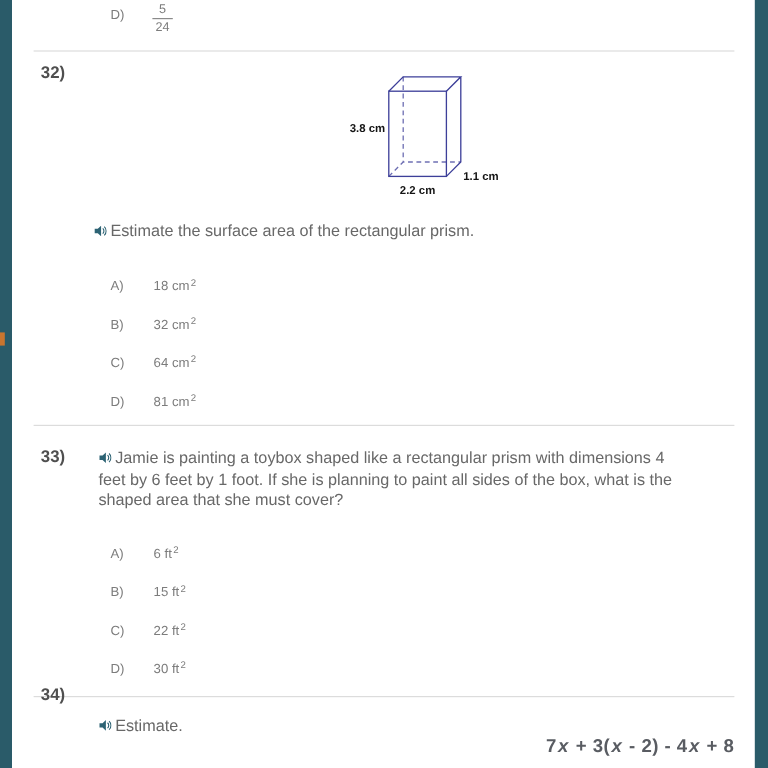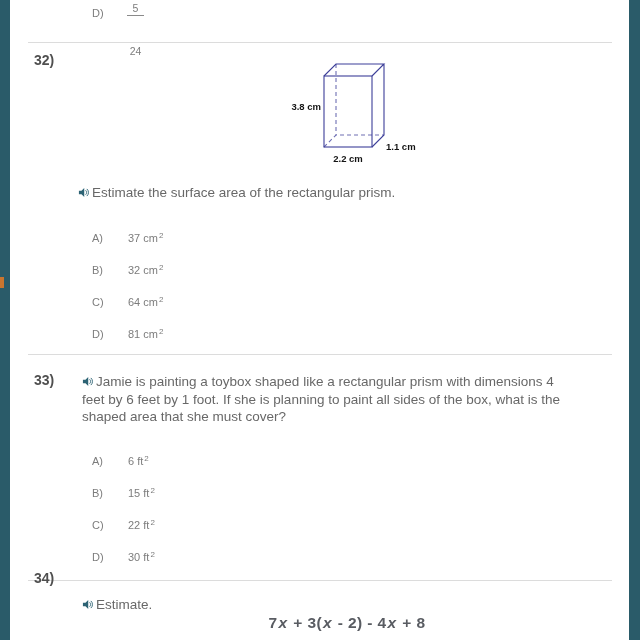--- a/index.html
+++ b/index.html
@@ -11,36 +11,36 @@
   .bar.right{left:629px;width:11px;}
   .orange-tab{position:absolute;left:0;top:277px;width:4px;height:11px;background:var(--accent_orange,#c9752f);}
 
   .divider{position:absolute;left:28px;width:584px;height:1px;background:var(--divider_color,#dcdcdc);}
 
   .qnum{position:absolute;font-size:14px;font-weight:bold;color:var(--number_color,#4f4f4f);}
 
   .partial-letter{position:absolute;left:92px;top:7px;font-size:11px;color:var(--option_color,#7c7c7c);}
   .frac{position:absolute;left:127px;top:2px;width:17px;text-align:center;font-size:10.5px;line-height:12px;color:var(--option_color,#7c7c7c);}
   .frac .num{display:block;border-bottom:1px solid #8a8a8a;padding-bottom:1px;}
-  .frac .den{display:block;padding-top:1px;margin-top:28px;}
+  .frac .den{display:block;padding-top:1px;}
 
   .prompt{position:absolute;font-size:13.5px;line-height:18px;color:var(--prompt_color,#686868);white-space:nowrap;}
   .qbody{position:absolute;left:82px;width:530px;font-size:13.5px;line-height:17.5px;color:var(--prompt_color,#686868);}
   .qbody .line{display:block;}
 
   .speaker{display:inline-block;vertical-align:-1px;margin-right:3px;}
 
   .opt-row{position:absolute;left:92px;font-size:11px;line-height:14px;color:var(--option_color,#7c7c7c);white-space:nowrap;}
   .opt-row .letter{display:inline-block;width:36px;}
   .opt-row sup{font-size:8px;vertical-align:4px;margin-left:1px;}
 
   .prism{position:absolute;left:280px;top:52px;}
   .prism text{font-size:9.5px;font-weight:bold;fill:var(--prism_label_color,#141414);font-family:"Liberation Sans",sans-serif;}
 
-  .expression{position:absolute;left:82px;top:614px;width:530px;text-align:center;
+  .expression{position:absolute;left:82px;top:614px;width:530px;text-align:right;
     font-size:15.5px;font-weight:600;letter-spacing:0.4px;color:var(--expression_color,#595c62);}
   .expression i{font-style:italic;margin:0 1px;}
 </style>
 </head>
 <body>
 
 <div class="screen">
 
   <div class="bar left"></div>
   <div class="bar right"></div>
@@ -69,21 +69,21 @@
 
   <div class="prompt" style="left:78px;top:184px">
     <svg class="speaker" width="11" height="11" viewBox="0 0 12 12">
       <polygon points="1,4 3.8,4 6.8,1.2 6.8,10.8 3.8,8 1,8" fill="var(--icon_color,#2d6374)"></polygon>
       <path d="M8.3,3.6 A3.2,3.2 0 0 1 8.3,8.4" stroke="var(--icon_color,#2d6374)" fill="none" stroke-width="1"></path>
       <path d="M9.7,2.1 A5.3,5.3 0 0 1 9.7,9.9" stroke="var(--icon_color,#2d6374)" fill="none" stroke-width="1"></path>
     </svg><span>Estimate the surface area of the rectangular prism.</span>
   </div>
 
   <div class="opt-row" style="top:229px">
-    <span class="letter">A)</span><span><span>37 cm</span><sup>2</sup></span>
+    <span class="letter">A)</span><span><span>18 cm</span><sup>2</sup></span>
   </div>
   <div class="opt-row" style="top:261px">
     <span class="letter">B)</span><span><span>32 cm</span><sup>2</sup></span>
   </div>
   <div class="opt-row" style="top:293px">
     <span class="letter">C)</span><span><span>64 cm</span><sup>2</sup></span>
   </div>
   <div class="opt-row" style="top:325px">
     <span class="letter">D)</span><span><span>81 cm</span><sup>2</sup></span>
   </div>

